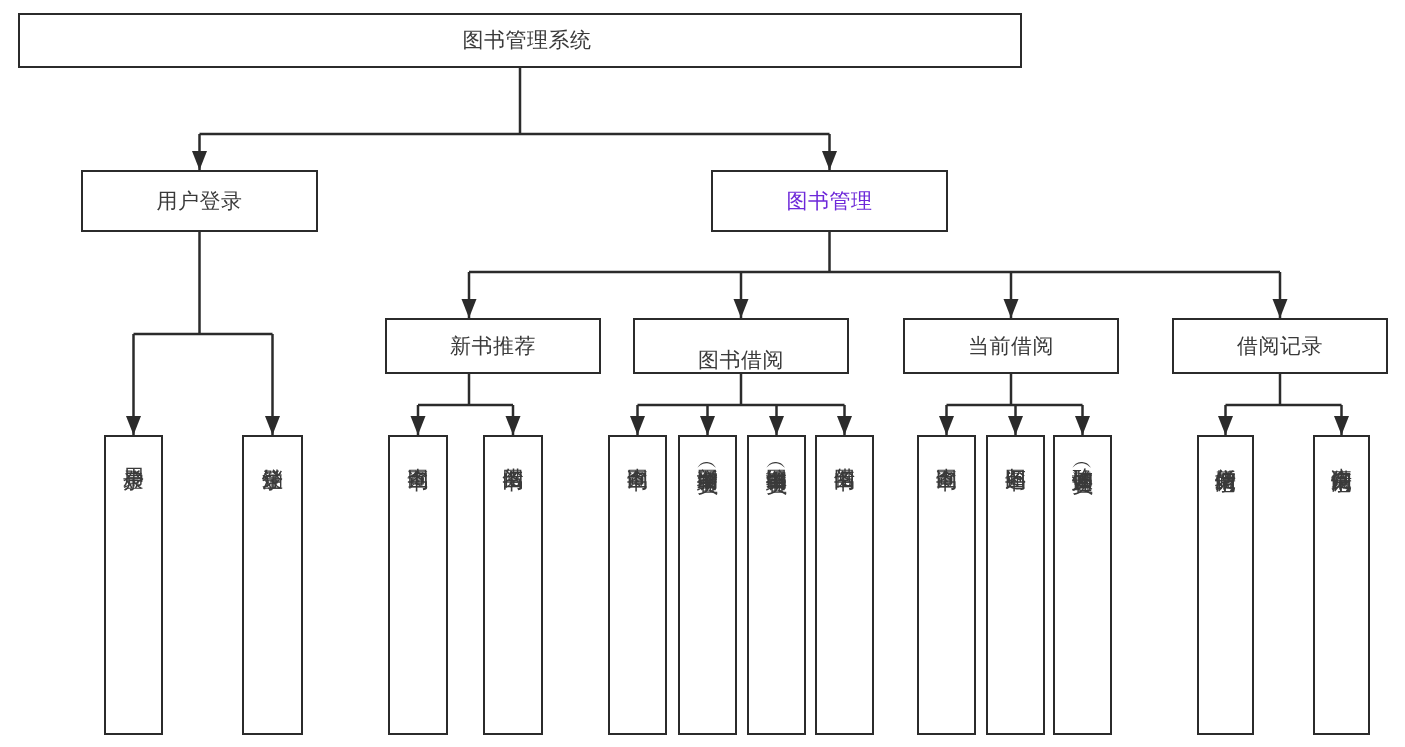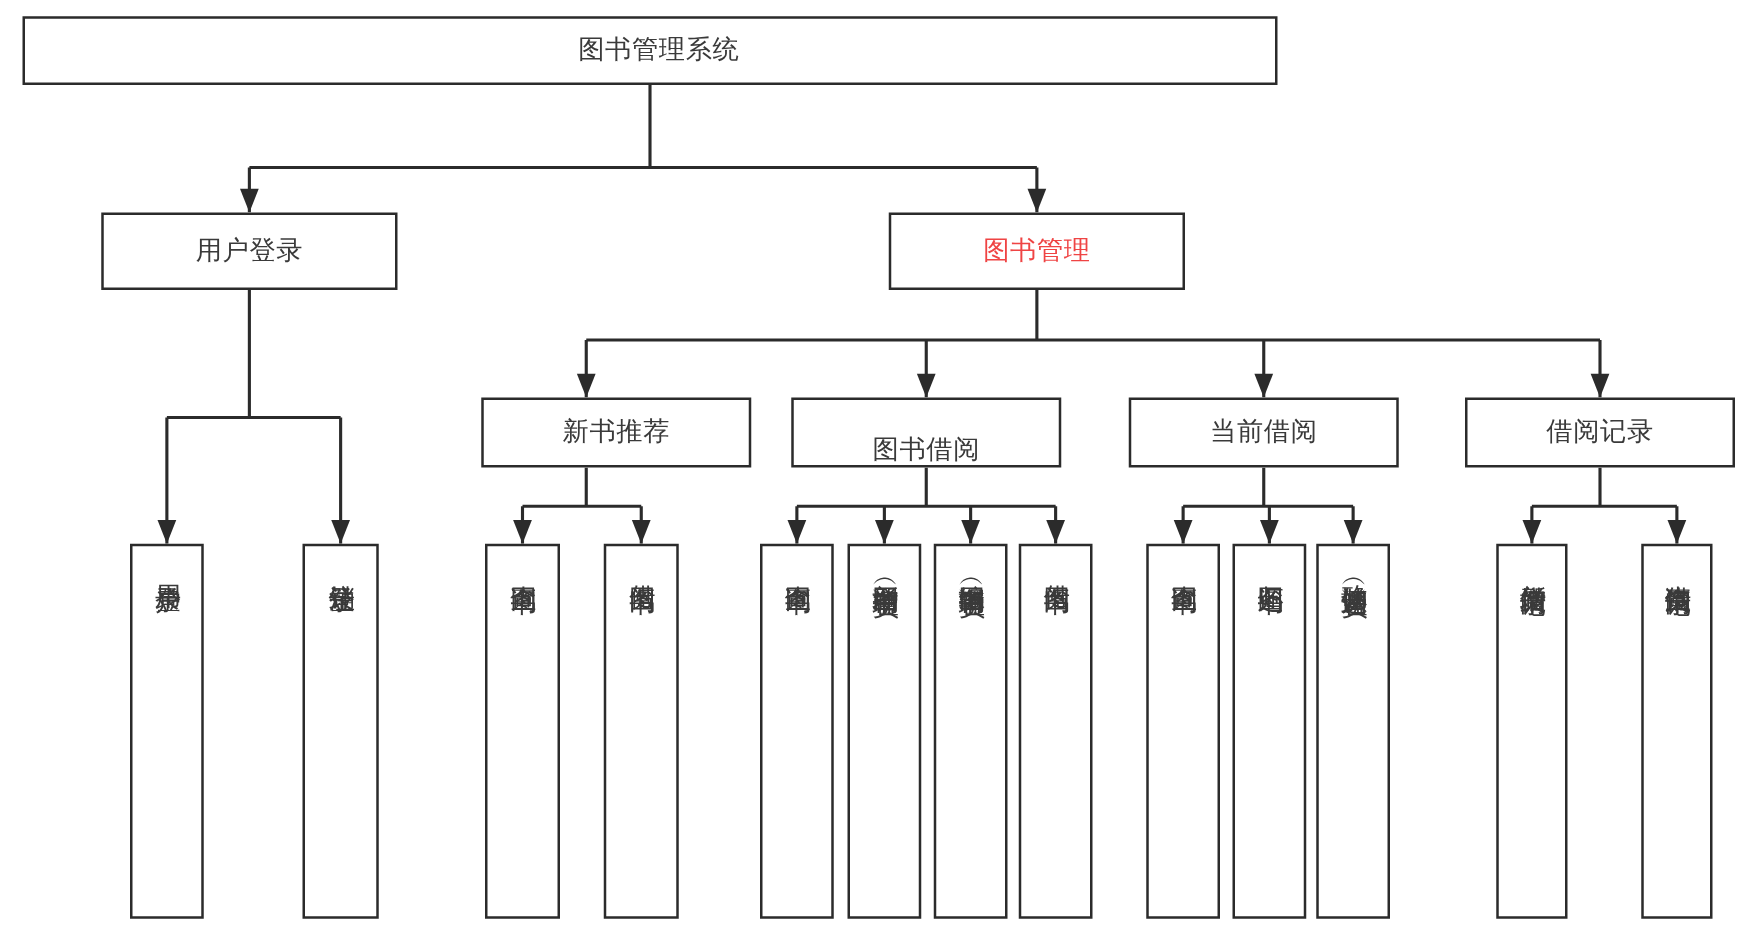--- a/index.html
+++ b/index.html
@@ -127,21 +127,21 @@
       <path d="M 1334 416 L 1349 416 L 1341.5 435 Z" fill="#2b2b2b"></path>
     </svg>
   <div id="nodes">
       <div class="node" style="left: 18px; top: 13px; width: 1004px; height: 55px; border-color: rgb(43, 43, 43); background: rgb(255, 255, 255); padding-left: 14px;">
         <span class="node-label" style="color: rgb(58, 58, 58);">图书管理系统</span>
       </div>
       <div class="node" style="left: 81px; top: 170px; width: 237px; height: 62px; border-color: rgb(43, 43, 43); background: rgb(255, 255, 255);">
         <span class="node-label" style="color: rgb(58, 58, 58);">用户登录</span>
       </div>
       <div class="node" style="left: 711px; top: 170px; width: 237px; height: 62px; border-color: rgb(43, 43, 43); background: rgb(255, 255, 255);">
-        <span class="node-label" style="color: #ef4444;">图书管理</span>
+        <span class="node-label" style="color: #6d28d9;">图书管理</span>
       </div>
       <div class="node" style="left: 361px; top: 318px; width: 216px; height: 56px; border-color: rgb(43, 43, 43); background: rgb(255, 255, 255); margin-left: 24px;">
         <span class="node-label" style="color: rgb(58, 58, 58);">新书推荐</span>
       </div>
       <div class="node" style="left: 633px; top: 318px; width: 216px; height: 56px; border-color: rgb(43, 43, 43); background: rgb(255, 255, 255);">
         <span class="node-label" style="color: rgb(58, 58, 58); margin-top: 28px;">图书借阅</span>
       </div>
       <div class="node" style="left: 903px; top: 318px; width: 216px; height: 56px; border-color: rgb(43, 43, 43); background: rgb(255, 255, 255);">
         <span class="node-label" style="color: rgb(58, 58, 58);">当前借阅</span>
       </div>

